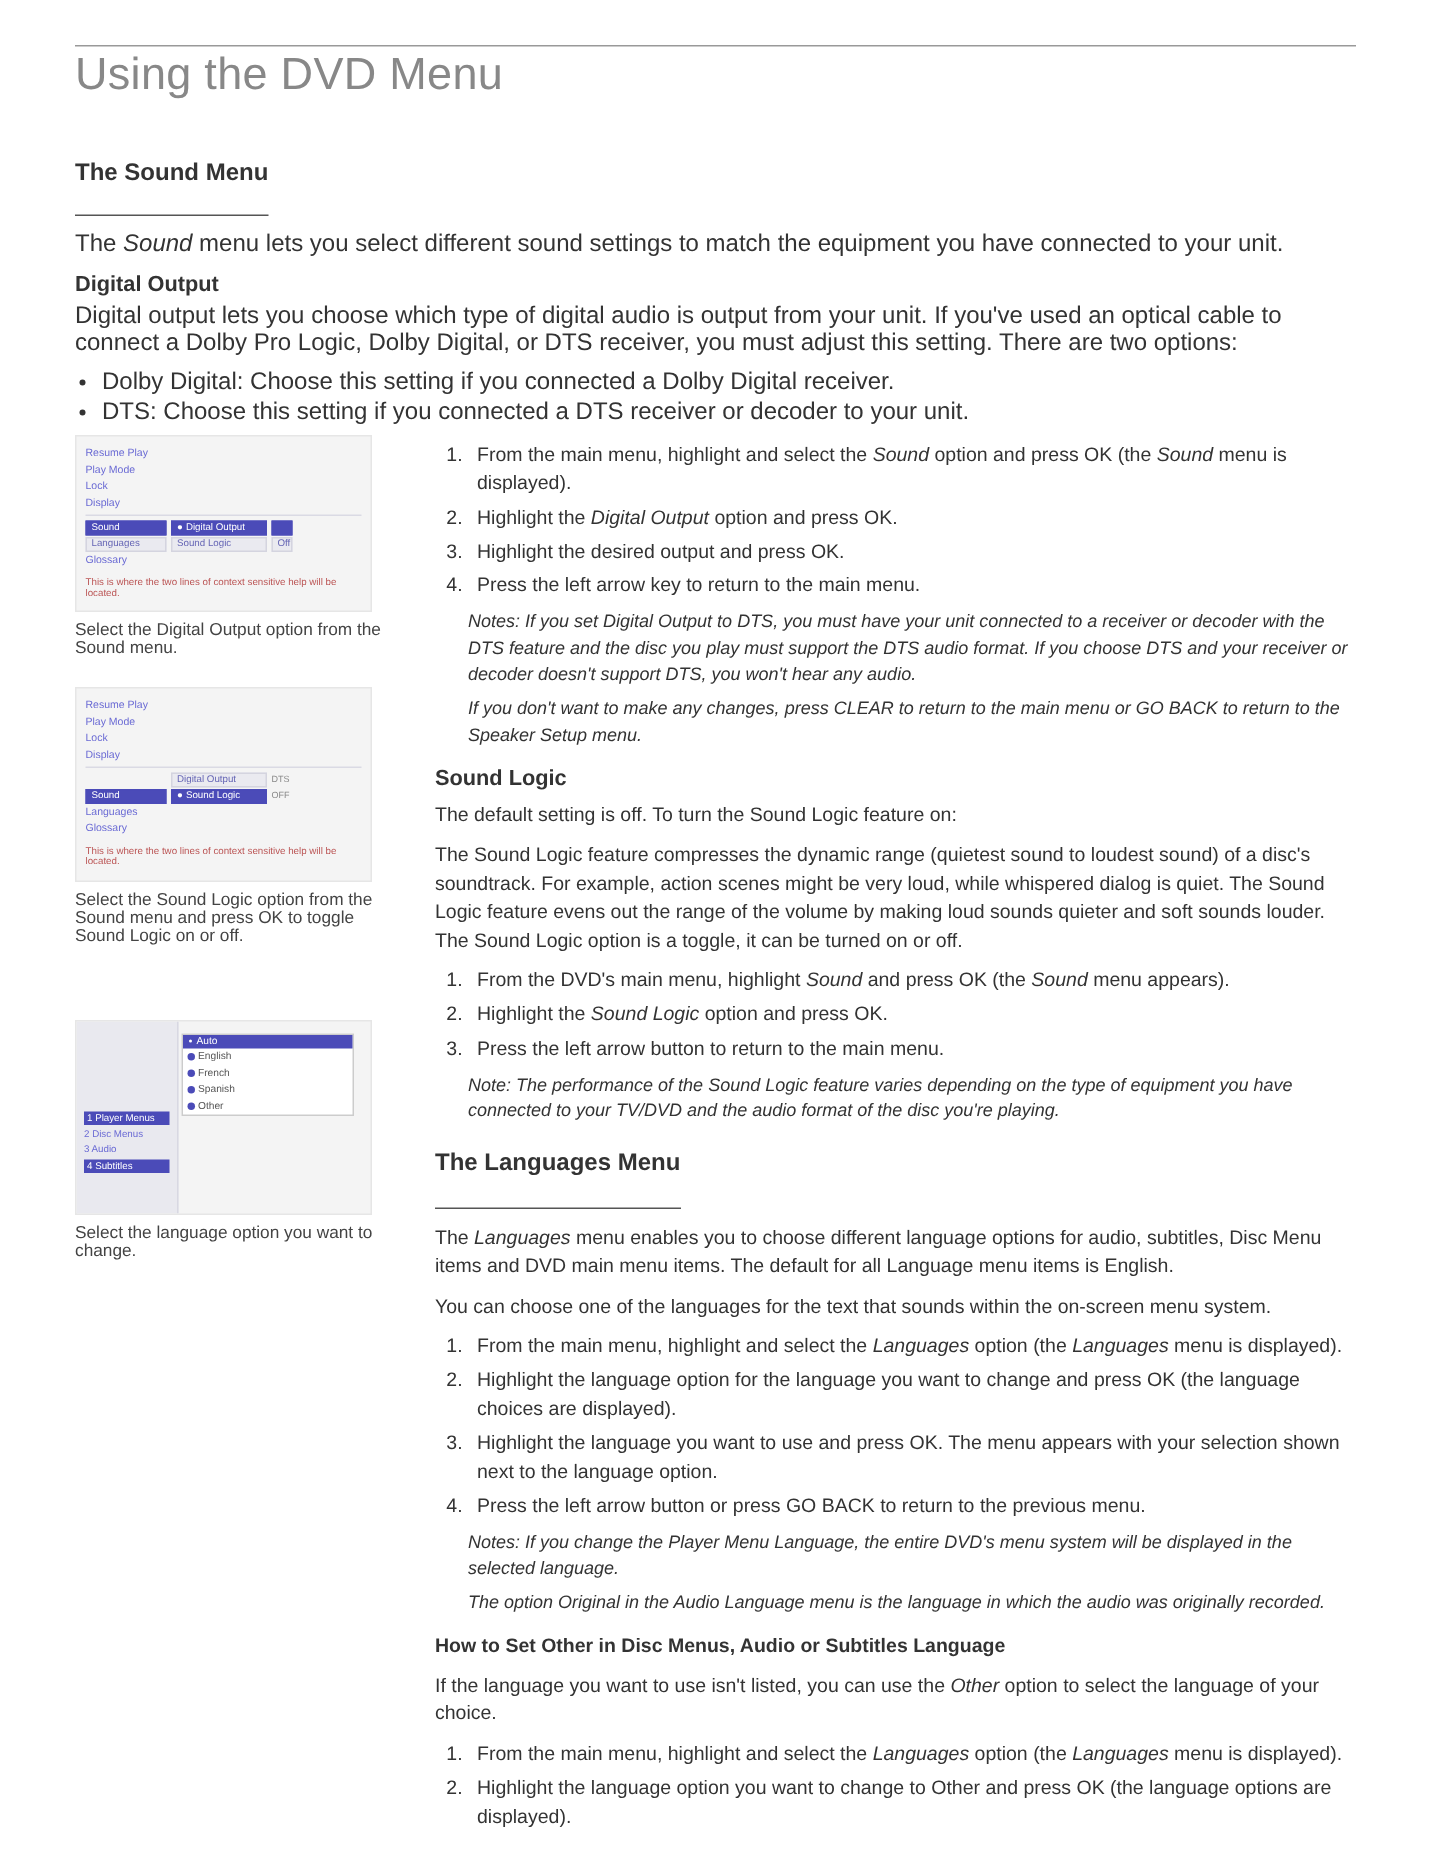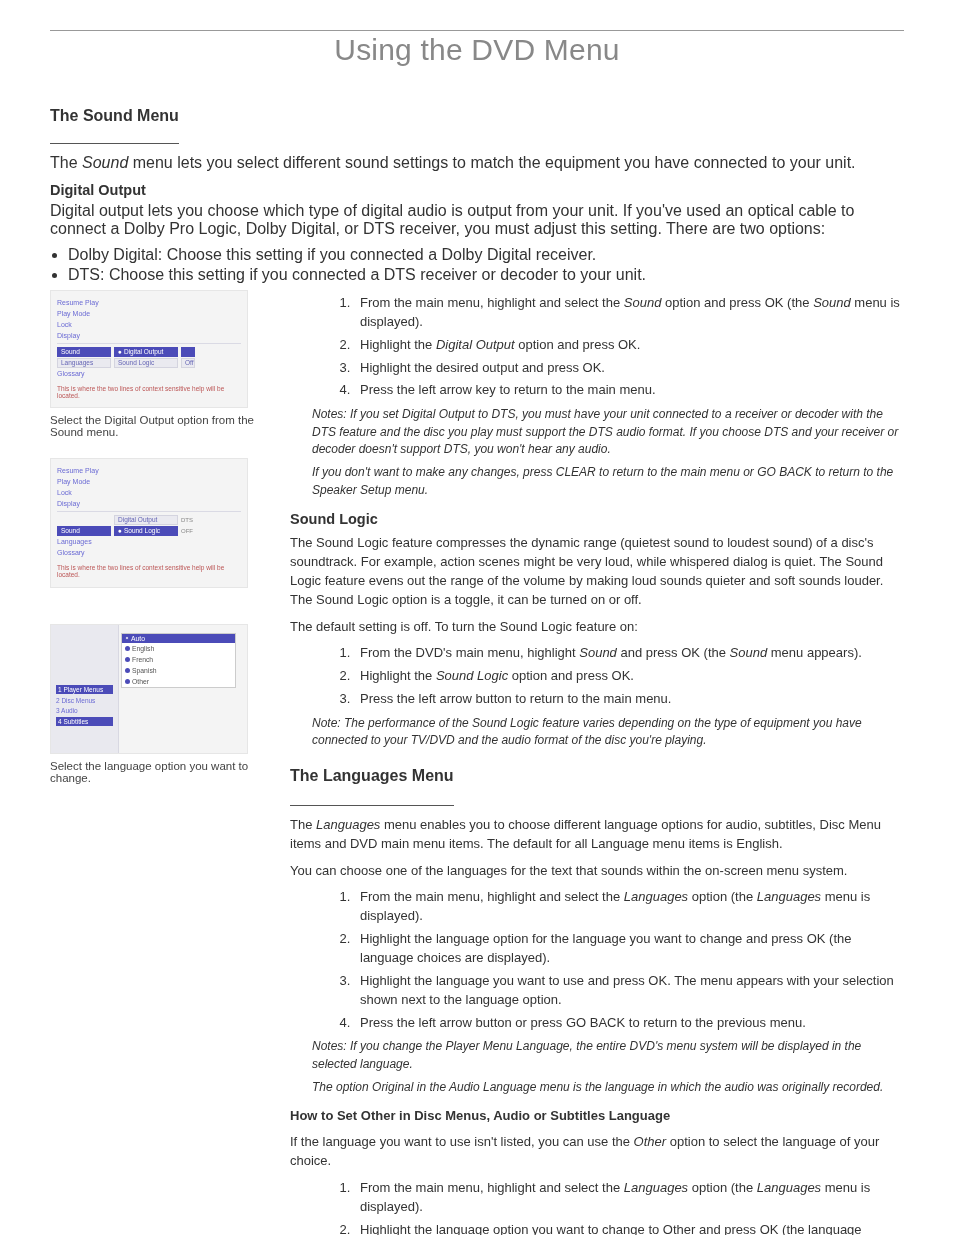--- a/index.html
+++ b/index.html
@@ -14,21 +14,21 @@
   .page {
     padding: 30px 50px 20px 50px;
     position: relative;
     min-height: 1200px;
   }
   .header-rule {
     border-top: 1px solid #999;
     margin-bottom: 2px;
   }
   .header-title {
-    text-align: center;
+    text-align: left;
     font-size: 30px;
     color: #888;
     font-weight: 400;
     margin: 0 0 40px 0;
     letter-spacing: 0.2px;
   }
   .columns {
     display: grid;
     grid-template-columns: 220px 1fr;
     column-gap: 20px;
@@ -48,21 +48,21 @@
   }
   h3.sub {
     font-size: 14.5px;
     font-weight: bold;
     margin: 10px 0 4px 0;
   }
   p { margin: 4px 0 8px 0; }
   ul.bul { margin: 4px 0 6px 18px; padding: 0; }
   ul.bul li { margin-bottom: 2px; }
   ol.num { margin: 4px 0 6px 22px; padding: 0; }
-  ol.num li { margin-bottom: 4px; padding-left: 6px; margin-left: 42px; }
+  ol.num li { margin-bottom: 4px; padding-left: 6px; }
   .note { font-style: italic; font-size: 12px; margin-left: 22px; margin-top: 2px; margin-bottom: 6px; }
   .em { font-style: italic; }
   .bold { font-weight: bold; }
   .spacer-sm { height: 8px; }
 
   
   .shot {
     background: #f4f4f4;
     border: 1px solid #e6e6e6;
     width: 198px;
@@ -187,20 +187,21 @@
           <div style="width:14px; font-size:6px; color:#888;">OFF</div>
         </div>
         <div class="row">
             <span>Languages</span>
           </div>
         <div class="row">
             <span>Glossary</span>
           </div>
         <div class="hint">This is where the two lines of context sensitive help will be located.</div>
       </div>
+      <div class="caption">Select the Sound Logic option from the Sound menu and press OK to toggle Sound Logic on or off.</div>
 
       <div style="height:30px;"></div>
 
       <div class="shot shot3">
         <div class="side">
           <div class="hl">1 Player Menus</div>
           <div>2 Disc Menus</div>
           <div>3 Audio</div>
           <div class="hl" style="background:#4b4bb8;">4 Subtitles</div>
         </div>
@@ -234,22 +235,22 @@
       <ol class="num">
         <li><span>From the main menu, highlight and select the </span><span class="em">Sound</span><span> option and press OK (the </span><span class="em">Sound</span><span> menu is displayed).</span></li>
         <li><span>Highlight the </span><span class="em">Digital Output</span><span> option and press OK.</span></li>
         <li>Highlight the desired output and press OK.</li>
         <li>Press the left arrow key to return to the main menu.</li>
       </ol>
       <p class="note">Notes: If you set Digital Output to DTS, you must have your unit connected to a receiver or decoder with the DTS feature and the disc you play must support the DTS audio format. If you choose DTS and your receiver or decoder doesn't support DTS, you won't hear any audio.</p>
       <p class="note">If you don't want to make any changes, press CLEAR to return to the main menu or GO BACK to return to the Speaker Setup menu.</p>
 
       <h3 class="sub">Sound Logic</h3>
+      <p>The default setting is off. To turn the Sound Logic feature on:</p>
       <p>The Sound Logic feature compresses the dynamic range (quietest sound to loudest sound) of a disc's soundtrack. For example, action scenes might be very loud, while whispered dialog is quiet. The Sound Logic feature evens out the range of the volume by making loud sounds quieter and soft sounds louder. The Sound Logic option is a toggle, it can be turned on or off.</p>
-      <p>The default setting is off. To turn the Sound Logic feature on:</p>
       <ol class="num">
         <li><span>From the DVD's main menu, highlight </span><span class="em">Sound</span><span> and press OK (the </span><span class="em">Sound</span><span> menu appears).</span></li>
         <li><span>Highlight the </span><span class="em">Sound Logic</span><span> option and press OK.</span></li>
         <li>Press the left arrow button to return to the main menu.</li>
       </ol>
       <p class="note">Note: The performance of the Sound Logic feature varies depending on the type of equipment you have connected to your TV/DVD and the audio format of the disc you're playing.</p>
 
       <div class="spacer-sm"></div>
       <h2 class="section">The Languages Menu</h2>
       <p><span>The </span><span class="em">Languages</span><span> menu enables you to choose different language options for audio, subtitles, Disc Menu items and DVD main menu items. The default for all Language menu items is English.</span></p>

